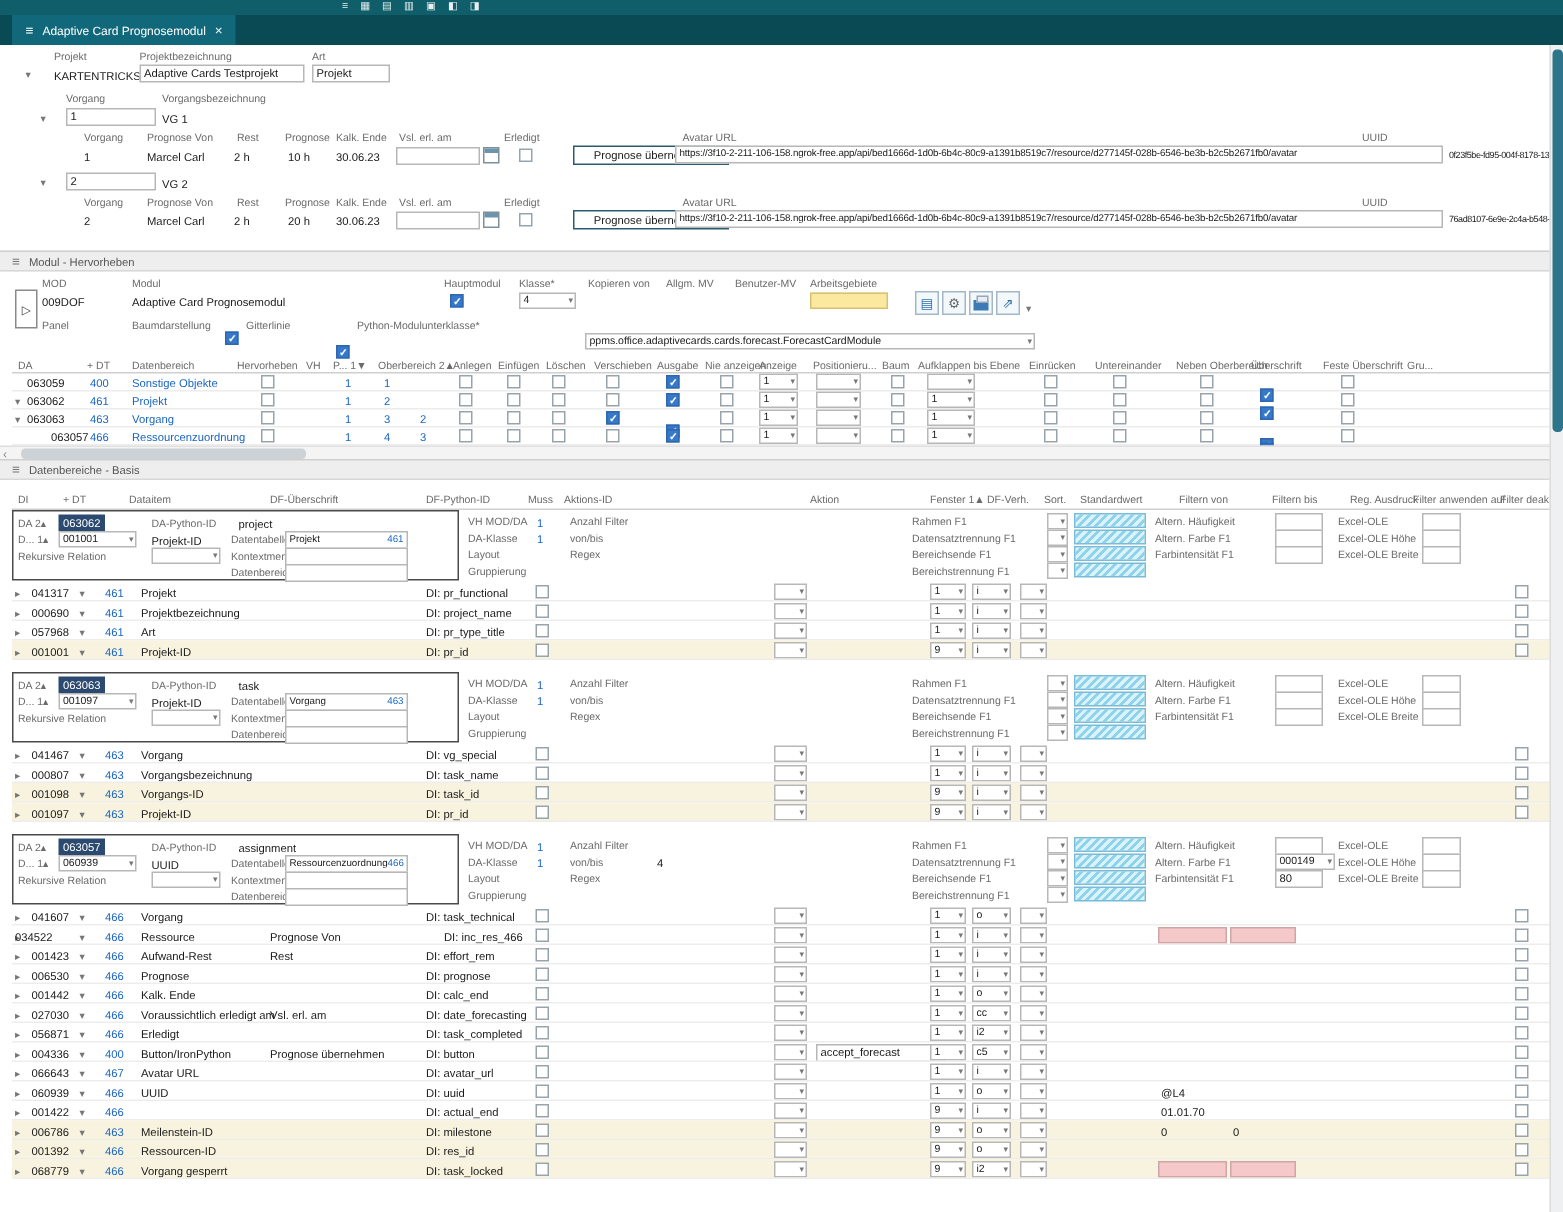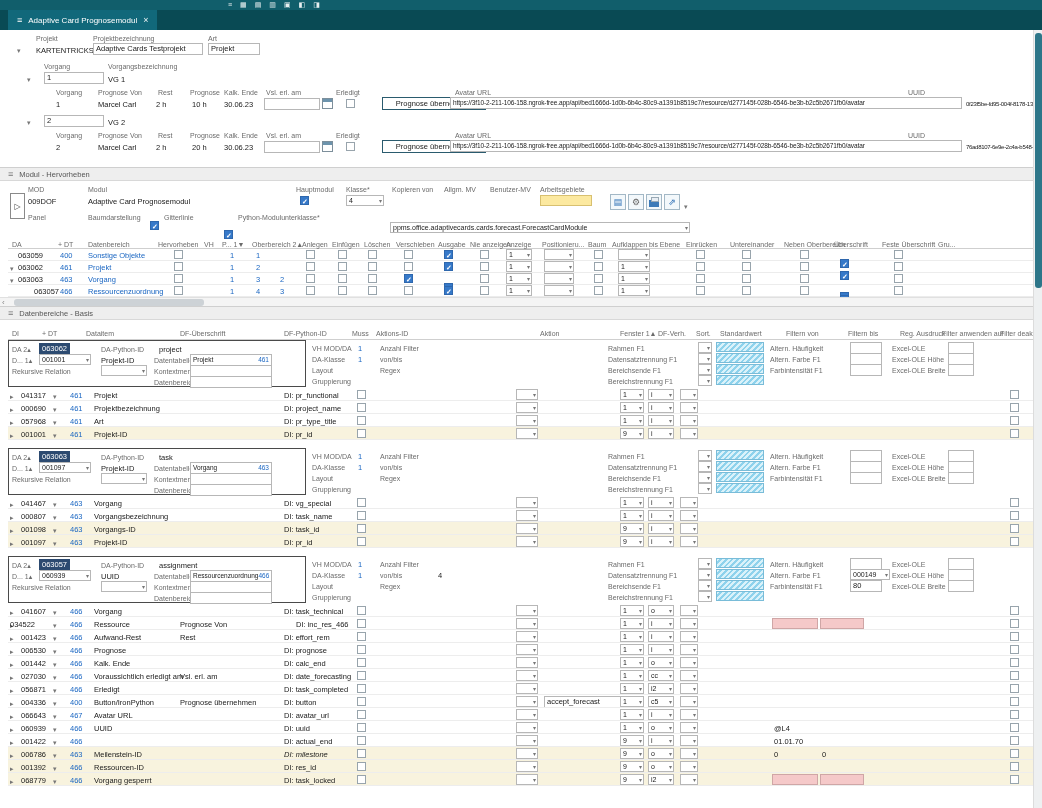--- a/index.html
+++ b/index.html
@@ -1100,21 +1100,21 @@
       </div>
       <div class="a val" style="left: 766px; top: 2px;">01.01.70</div>
       <div class="a cb" style="left: 1002px; top: 2px;"></div>
     </div>
     <div class="drow yellow">
       <div class="a tri" style="left: 2px; top: 3px;">▸</div>
       <div class="a val" style="left: 13px; top: 2px;">006786</div>
       <div class="a tri" style="left: 45px; top: 3px;">▾</div>
       <div class="a blue" style="left: 62px; top: 2px;">463</div>
       <div class="a val" style="left: 86px; top: 2px;">Meilenstein-ID</div>
-      <div class="a val" style="left: 276px; top: 2px; font-style: italic;">DI: milestone</div>
+      <div class="a val" style="left: 276px; top: 2px;">DI: milestone</div>
       <div class="a cb" style="left: 349px; top: 2px;"></div>
       <div class="a dd" style="left: 508px; top: 1px; width: 22px;">
         <span></span>
         <span class="ar">▾</span>
       </div>
       <div class="a dd" style="left: 612px; top: 1px; width: 24px;">
         <span>9</span>
         <span class="ar">▾</span>
       </div>
       <div class="a dd" style="left: 640px; top: 1px; width: 26px;">

